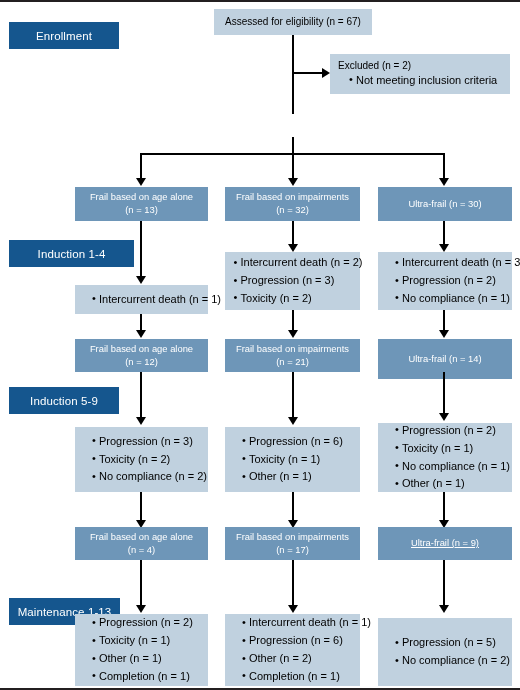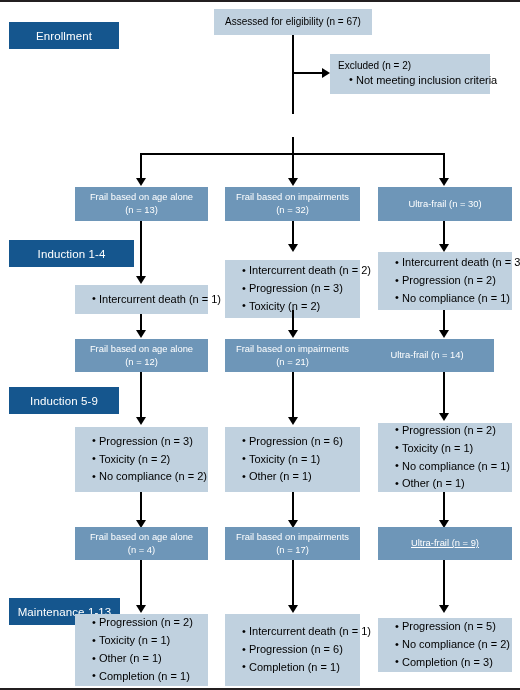--- a/index.html
+++ b/index.html
@@ -113,21 +113,21 @@
 
   <div class="box box-light box-center" style="left:214px; top:7px; width:158px; height:26px;">
     <span class="txt">Assessed for eligibility (n = 67)</span>
   </div>
 
   <div class="conn vline" style="left:292px; top:33px; height:79px;"></div>
 
   <div class="conn hline" style="left:292px; top:70px; width:31px;"></div>
   <div class="arrow-right" style="left:322px; top:65.5px;"></div>
 
-  <div class="box box-light" style="left:330px; top:52px; width:160px; height:40px; padding:12px 8px;">
+  <div class="box box-light" style="left:330px; top:52px; width:180px; height:40px; padding:12px 8px;">
     <span class="txt">Excluded (n = 2)</span>
     <ul class="bullets">
       <li>Not meeting inclusion criteria</li>
     </ul>
   </div>
 
 
   <div class="conn vline" style="left:292px; top:135px; height:18px;"></div>
   <div class="conn hline" style="left:140px; top:151px; width:305px;"></div>
   <div class="conn vline" style="left:140px; top:151px; height:26px;"></div>
@@ -158,21 +158,21 @@
   <div class="conn vline" style="left:292px; top:219px; height:24px;"></div>
   <div class="arrow-down" style="left:287.5px; top:242px;"></div>
   <div class="conn vline" style="left:443px; top:219px; height:24px;"></div>
   <div class="arrow-down" style="left:438.5px; top:242px;"></div>
 
   <div class="box box-light" style="left:75px; top:283px; width:133px; height:29px; padding:0 6px;">
     <ul class="bullets">
       <li>Intercurrent death (n = 1)</li>
     </ul>
   </div>
-  <div class="box box-light" style="left:225px; top:258px; width:135px; height:58px; padding:0 6px;">
+  <div class="box box-light" style="left:225px; top:250px; width:135px; height:58px; padding:0 6px;align-items:center;">
     <ul class="bullets">
       <li>Intercurrent death (n = 2)</li>
       <li>Progression (n = 3)</li>
       <li>Toxicity (n = 2)</li>
     </ul>
   </div>
   <div class="box box-light" style="left:378px; top:250px; width:134px; height:58px; padding:0 6px;">
     <ul class="bullets">
       <li>Intercurrent death (n = 3*)</li>
       <li>Progression (n = 2)</li>
@@ -188,21 +188,21 @@
   <div class="arrow-down" style="left:438.5px; top:328px;"></div>
 
   <div class="box box-mid" style="left:75px; top:337px; width:133px; height:33px;">
     <span class="txt-mid">Frail based on age alone</span>
     <span class="txt-mid">(n = 12)</span>
   </div>
   <div class="box box-mid" style="left:225px; top:337px; width:135px; height:33px;">
     <span class="txt-mid">Frail based on impairments</span>
     <span class="txt-mid">(n = 21)</span>
   </div>
-  <div class="box box-mid" style="left:360px; top:337px; width:134px; height:33px;">
+  <div class="box box-mid" style="left:378px; top:337px; width:134px; height:40px;">
     <span class="txt-mid">Ultra-frail (n = 14)</span>
   </div>
 
   <div class="box box-stage" style="left:9px; top:385px; width:110px; height:27px;">
     <span>Induction 5-9</span>
   </div>
 
   <div class="conn vline" style="left:140px; top:370px; height:46px;"></div>
   <div class="arrow-down" style="left:135.5px; top:415px;"></div>
   <div class="conn vline" style="left:292px; top:370px; height:46px;"></div>
@@ -268,24 +268,24 @@
       <li>Progression (n = 2)</li>
       <li>Toxicity (n = 1)</li>
       <li>Other (n = 1)</li>
       <li>Completion (n = 1)</li>
     </ul>
   </div>
   <div class="box box-light" style="left:225px; top:612px; width:135px; height:72px; padding:0 6px;">
     <ul class="bullets">
       <li>Intercurrent death (n = 1)</li>
       <li>Progression (n = 6)</li>
+      <li>Other (n = 2)</li>
       <li>Completion (n = 1)</li>
     </ul>
   </div>
-  <div class="box box-light" style="left:378px; top:616px; width:134px; height:54px; padding:4px 6px;">
+  <div class="box box-light" style="left:378px; top:616px; width:134px; height:68px; padding:4px 6px;">
     <ul class="bullets">
       <li>Progression (n = 5)</li>
       <li>No compliance (n = 2)</li>
-      <li>Completion (n = 3)</li>
     </ul>
   </div>
 
 </div>
 
 </body></html>

